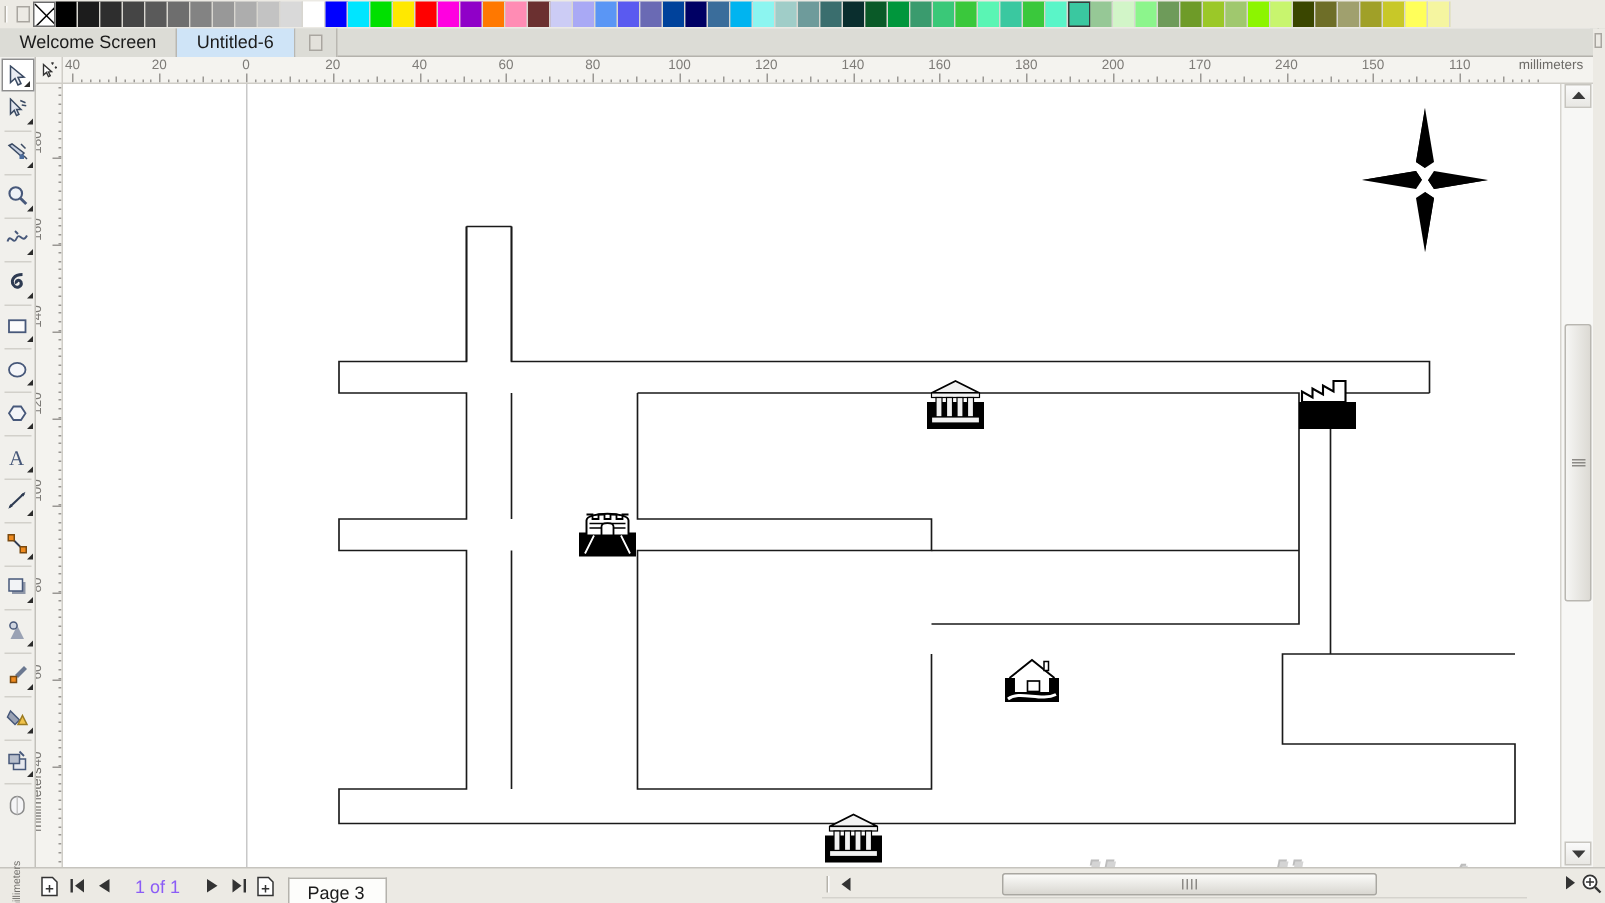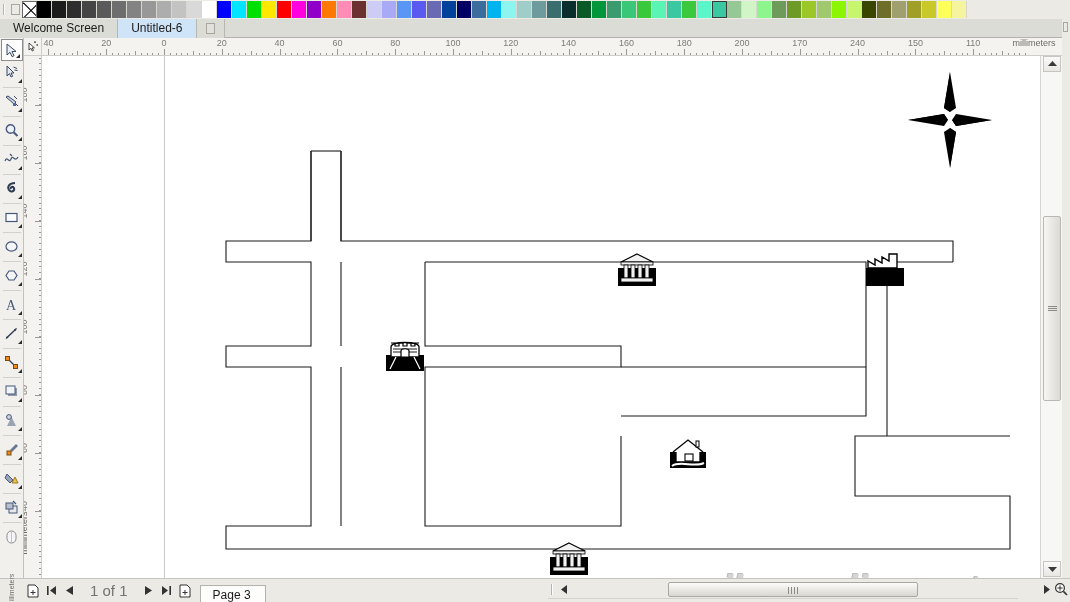--- a/index.html
+++ b/index.html
@@ -179,21 +179,21 @@
     width: 24px; height: 24px; display:flex;align-items:center;justify-content:center;
     font-size: 8px; color:#6e6c68;
   }
   #status-unit span {
     transform: rotate(-90deg); white-space: nowrap; font-size:7px;
   }
   .nav-btn {
     width: 18px; height: 20px; display: flex; align-items: center; justify-content: center;
   }
   #page-count {
-    font-size: 15px; color: #737373; padding: 0 12px; white-space: nowrap;
+    font-size: 12px; color: #8b5cf6; padding: 0 12px; white-space: nowrap;
   }
   .page-tab {
     height: 18px; line-height: 18px; padding: 0 14px 0 12px;
     font-size: 12px; background: #fdfdfb;
     border: 1px solid #b4b2ac; border-bottom: none;
     margin-left: 6px; position: relative; top: 3px;
   }
   #status-mid { flex: 1; }
   #hscroll-area {
     position: absolute; left: 548px; top: 578px; width: 490px; height: 23px;

